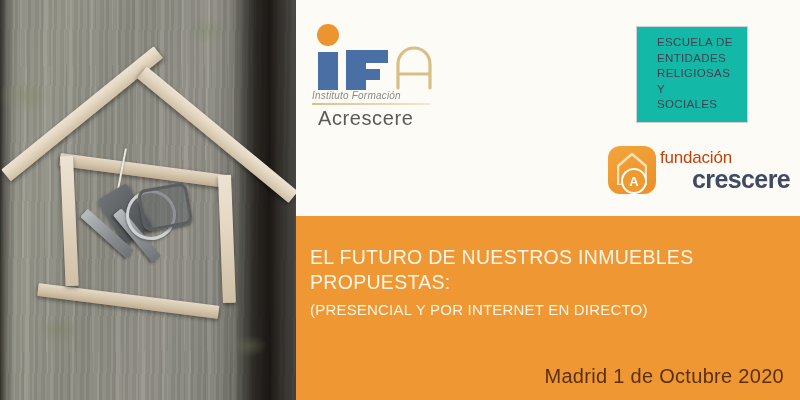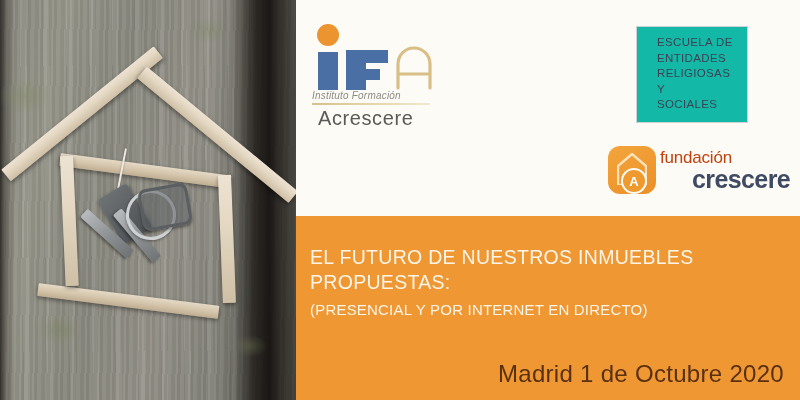--- a/index.html
+++ b/index.html
@@ -96,21 +96,21 @@
              background:#ef9a2e;border:2px solid #fdfbf6;display:flex;align-items:center;justify-content:center;}
   .fund-circ span{color:#fff;font-size:13px;font-weight:700;line-height:1;}
   .fund-t1{position:absolute;left:52px;top:4px;font-size:17px;color:#c2410c;letter-spacing:-.2px;}
   .fund-t2{position:absolute;left:52px;top:21px;font-size:25px;font-weight:700;color:#3f4a63;letter-spacing:-.6px;margin-left:32px;}
 
   
   .banner{position:absolute;left:296px;top:216px;width:504px;height:184px;background:#ee9733;}
   .btxt{position:absolute;left:14px;top:29px;width:486px;color:#fbf5e8;}
   .bl{font-size:19.5px;line-height:25px;letter-spacing:.3px;white-space:nowrap;}
   .bl.small{font-size:15px;line-height:25px;letter-spacing:.2px;margin-top:2px;}
-  .date{position:absolute;right:16px;bottom:12px;font-size:24px;color:#5a3012;letter-spacing:.3px;}
+  .date{position:absolute;right:16px;bottom:12px;font-size:20px;color:#5a3012;letter-spacing:.3px;}
 </style>
 </head>
 <body>
 
 <div id="poster">
 
   <div class="photo">
     <div class="stick" id="roofL"></div>
     <div class="stick" id="roofR"></div>
     <div class="stick dk" id="wTop"></div>

